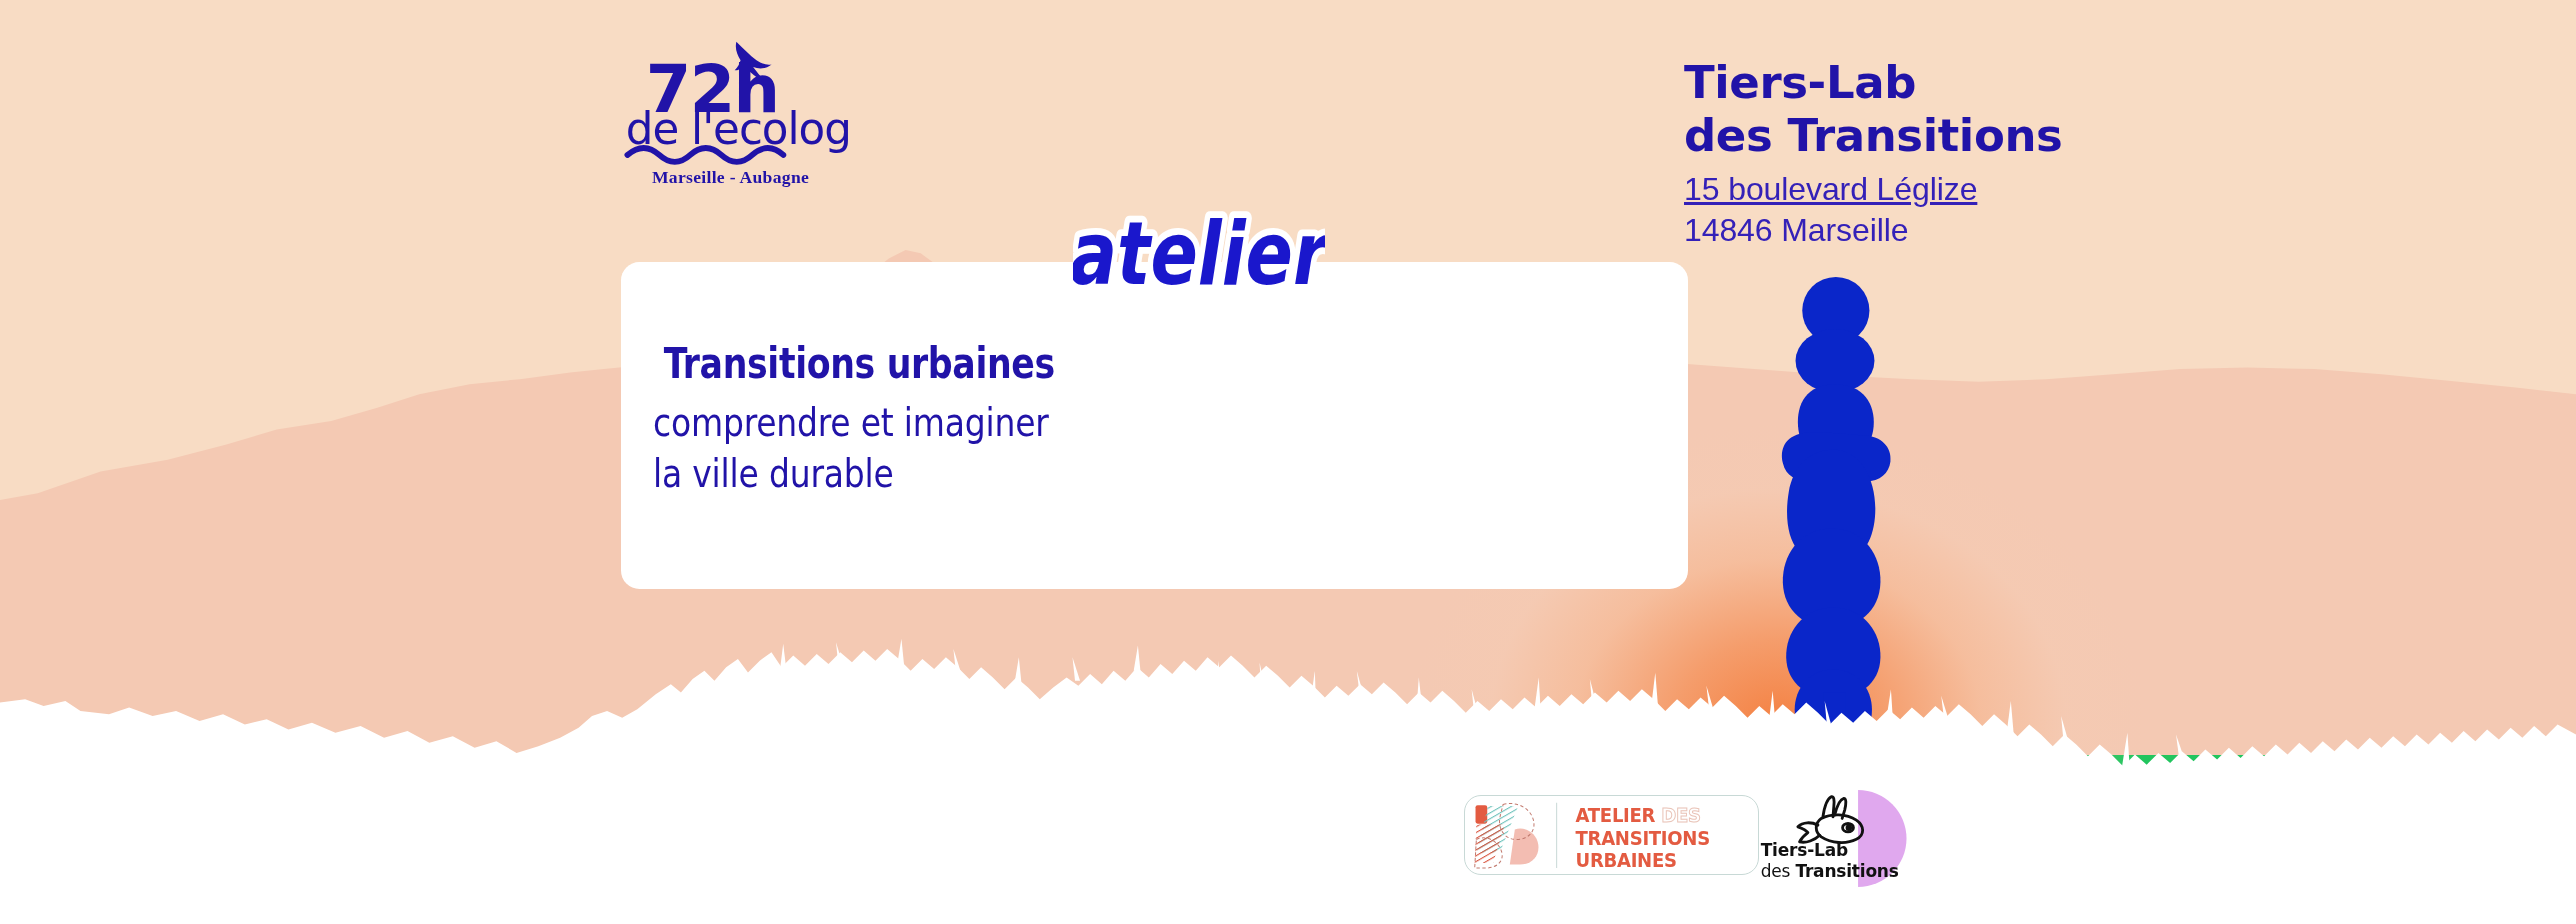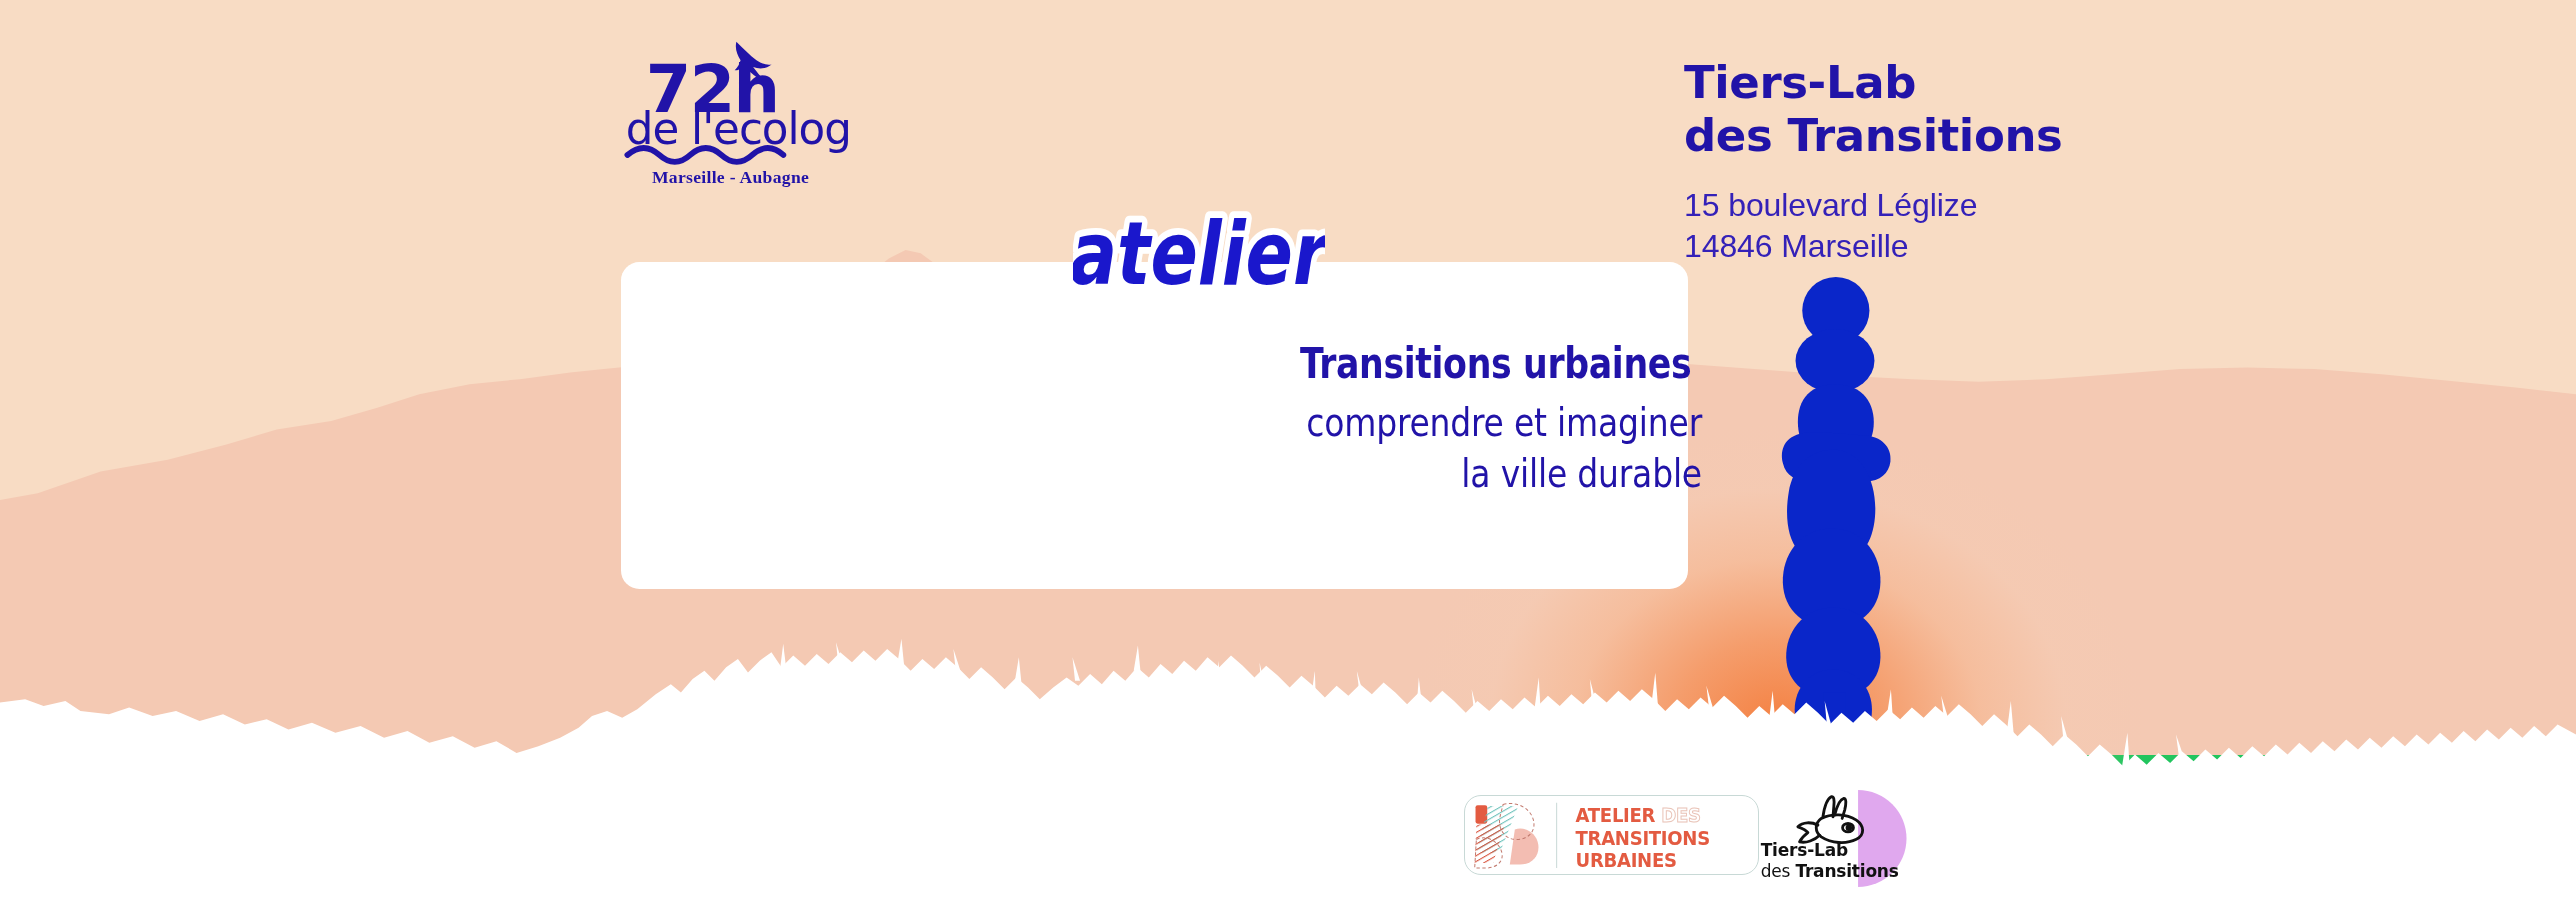--- a/index.html
+++ b/index.html
@@ -92,21 +92,21 @@
   }
   .address .street,
   .address .citycode {
     font-family: "Liberation Sans", sans-serif;
     font-weight: 400;
     font-size: 32px;
     line-height: 1.28;
     letter-spacing: -0.1px;
     color: #3421B8;
   }
-  .address .street { margin-top: 23px; }
+  .address .street { margin-top: 7px; text-decoration: underline; }
 
   
   .cairn {
     position: absolute;
     left: 1751px;
     top: 277px;
     width: 168px;
     height: 478px;
   }
 
@@ -118,23 +118,22 @@
     width: 1067px;
     height: 327px;
     background: #ffffff;
     border-radius: 18.4px;
   }
   .card-inner {
     position: absolute;
     left: 0;
     top: 77px;
     width: 1067px;
-    text-align: right;
+    text-align: left;
     color: #2113A8;
-    padding-left: 46px;
   }
   .card-title {
     font-family: "DejaVu Sans Condensed", "Liberation Sans Narrow", "Liberation Sans", sans-serif;
     font-weight: bold;
     font-size: 42px;
     letter-spacing: -0.4px;
     transform: scaleX(0.92);
   }
   .card-sub {
     font-family: "Liberation Sans Narrow", "DejaVu Sans Condensed", "Liberation Sans", sans-serif;

